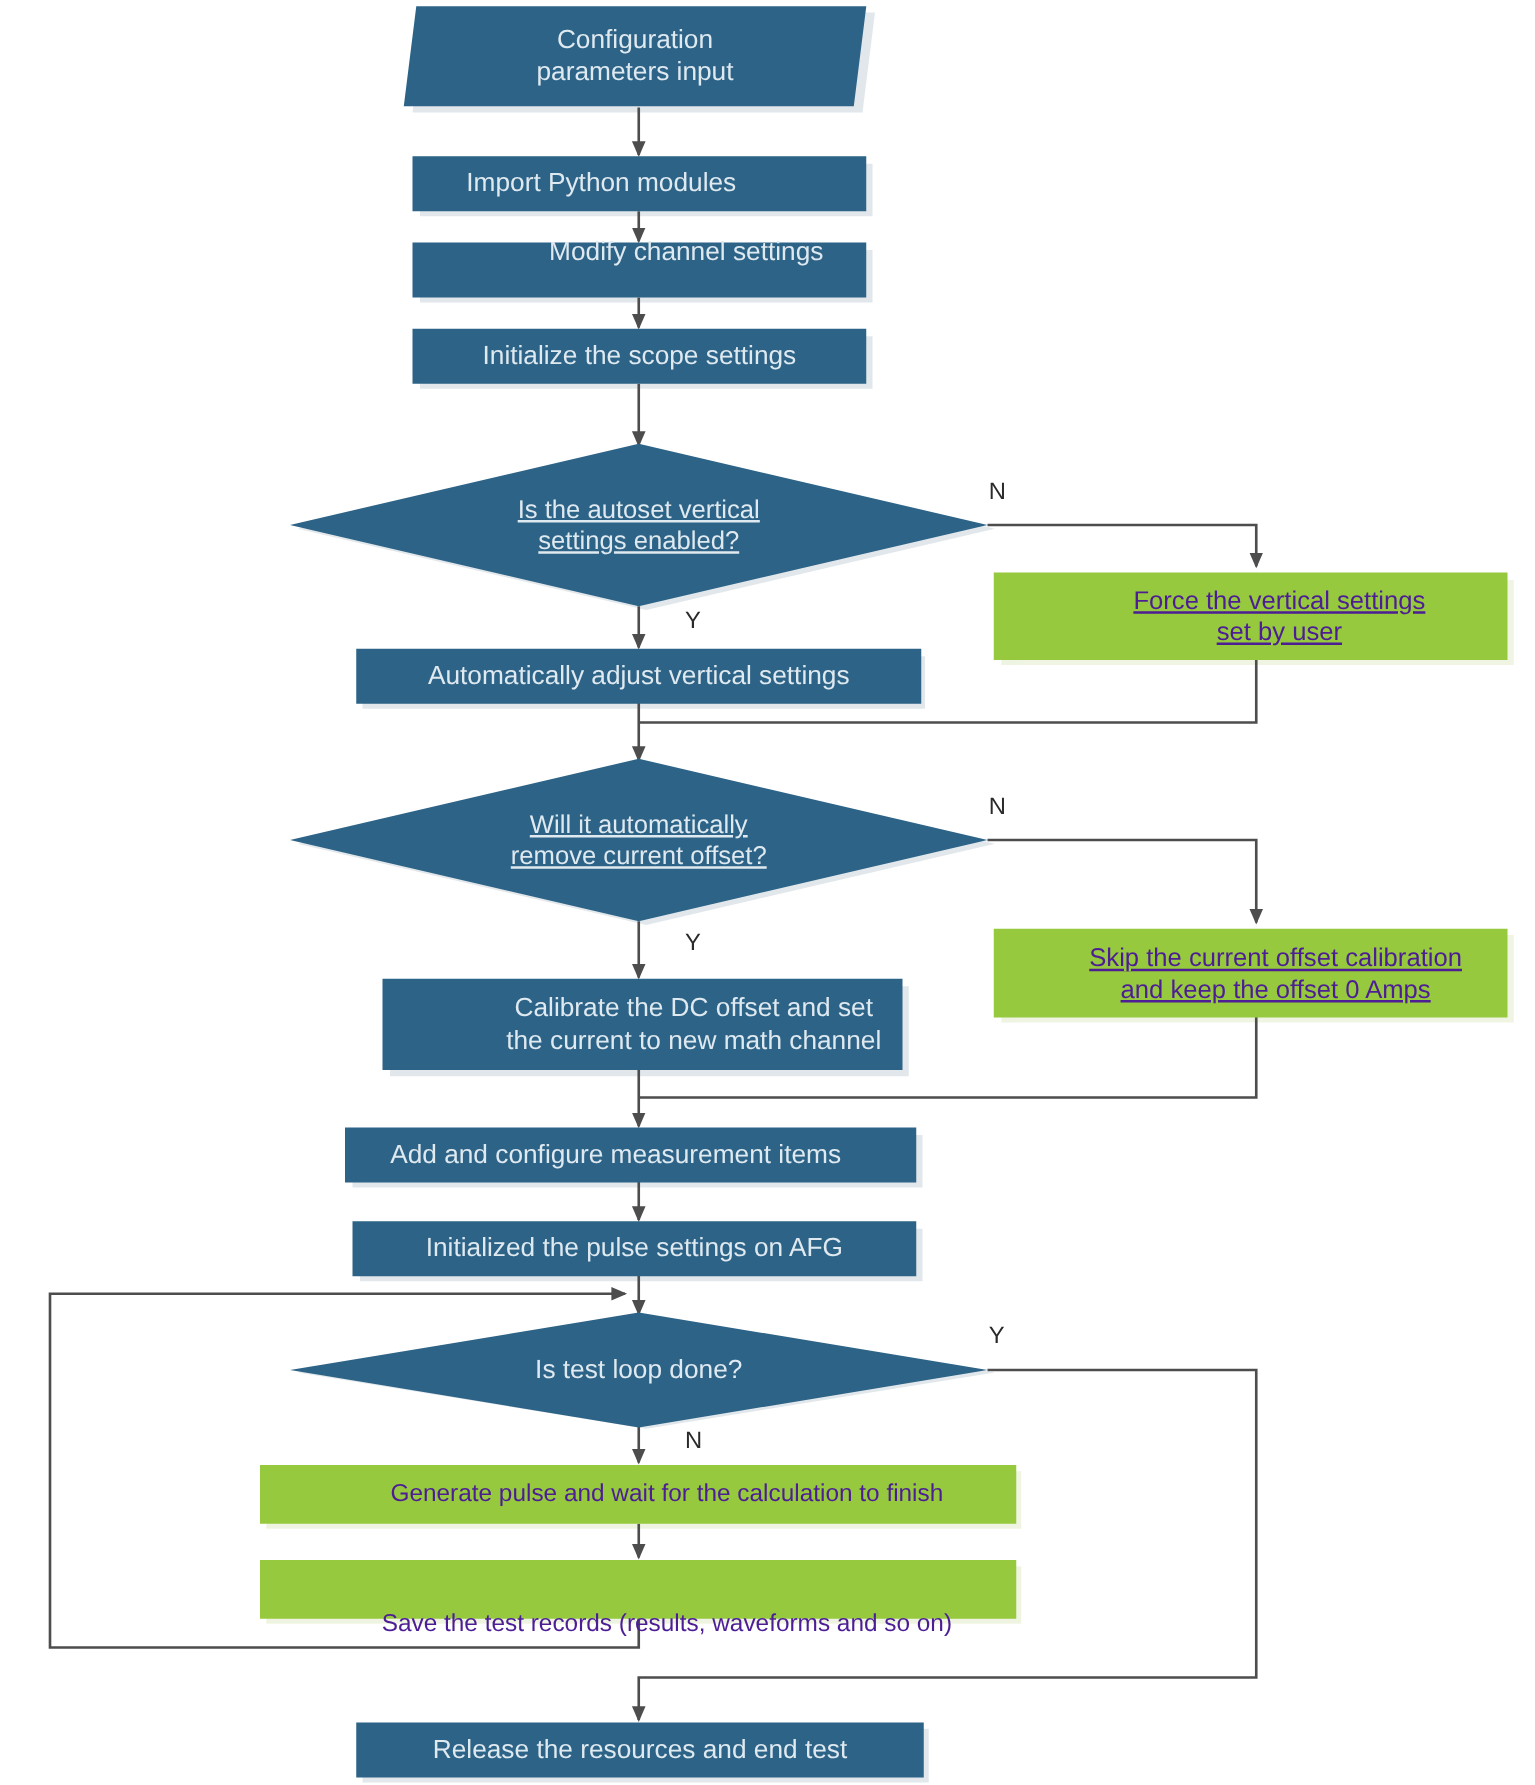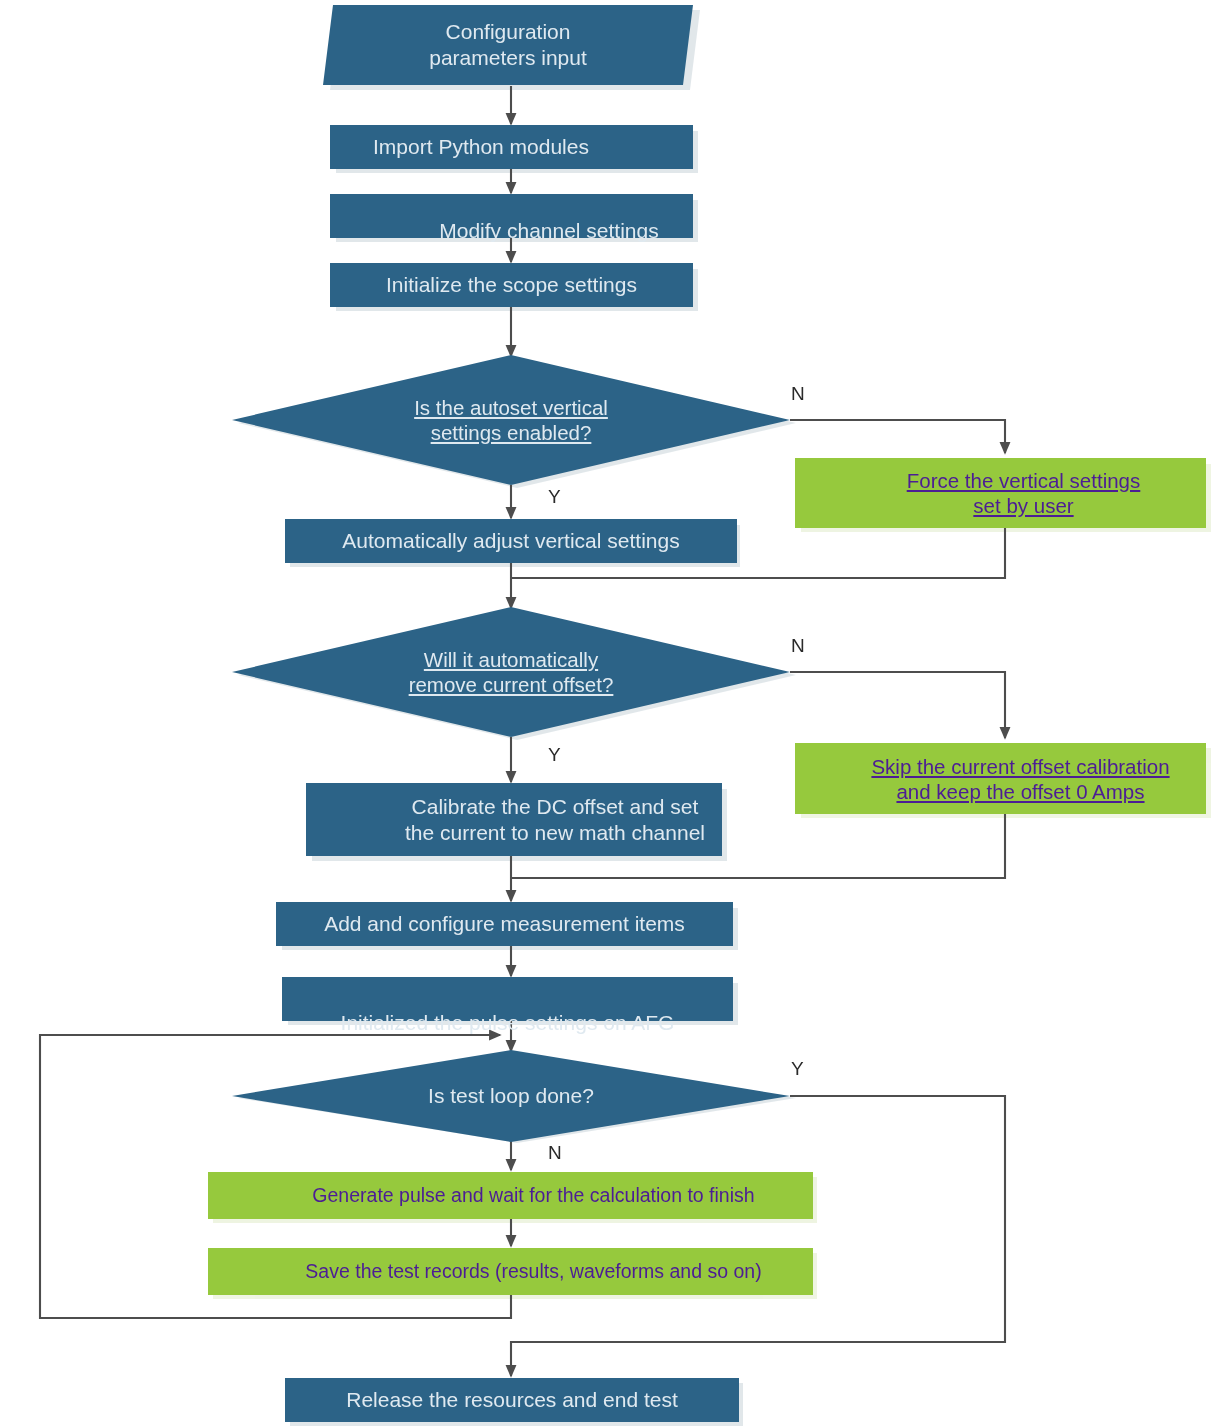--- a/index.html
+++ b/index.html
@@ -117,50 +117,50 @@
     <rect x="208" y="1248" width="605" height="47" fill="#96c93d"></rect>
 
     <rect x="285" y="1378" width="454" height="44" fill="#2c6387"></rect>
   </svg>
 
   <div class="node-label lbl-blue fs21" style="left:323px;top:5px;width:370px;height:80px;">Configuration
 parameters input</div>
 
   <div class="node-label lbl-blue fs21" style="left:330px;top:125px;width:302px;height:44px;">Import Python modules</div>
 
-  <div class="node-label lbl-blue fs21" style="left:330px;top:209px;width:438px;height:44px;">Modify channel settings</div>
+  <div class="node-label lbl-blue fs21" style="left:330px;top:180px;width:438px;height:44px;">Modify channel settings</div>
 
   <div class="node-label lbl-blue fs21" style="left:330px;top:263px;width:363px;height:44px;">Initialize the scope settings</div>
 
   <div class="node-label lbl-blue fs20" style="left:331px;top:382px;width:360px;height:76px;">Is the autoset vertical
 settings enabled?</div>
 
   <div class="node-label lbl-blue fs21" style="left:285px;top:519px;width:452px;height:44px;">Automatically adjust vertical settings</div>
 
   <div class="node-label lbl-green fs20" style="left:795px;top:458px;width:411px;height:70px;">Force the vertical settings
 set by user</div>
 
   <div class="node-label lbl-blue fs20" style="left:331px;top:634px;width:360px;height:76px;">Will it automatically
 remove current offset?</div>
 
   <div class="node-label lbl-blue fs21" style="left:306px;top:783px;width:416px;height:73px;margin-left:41px;">Calibrate the DC offset and set
 the current to new math channel</div>
 
   <div class="node-label lbl-green fs20" style="left:795px;top:743px;width:405px;height:71px;">Skip the current offset calibration
 and keep the offset 0 Amps</div>
 
-  <div class="node-label lbl-blue fs21" style="left:276px;top:902px;width:457px;height:44px;">Add and configure measurement items</div>
+  <div class="node-label lbl-blue fs21" style="left:264px;top:902px;width:457px;height:44px;">Add and configure measurement items</div>
 
-  <div class="node-label lbl-blue fs21" style="left:282px;top:977px;width:451px;height:44px;margin-top:24px;">Initialized the pulse settings on AFG</div>
+  <div class="node-label lbl-blue fs21" style="left:282px;top:977px;width:451px;height:44px;">Initialized the pulse settings on AFG</div>
 
   <div class="node-label lbl-blue fs21" style="left:331px;top:1074px;width:360px;height:44px;">Is test loop done?</div>
 
   <div class="node-label lbl-green fs195" style="left:208px;top:1172px;width:605px;height:47px;">Generate pulse and wait for the calculation to finish</div>
 
-  <div class="node-label lbl-green fs195" style="left:208px;top:1248px;width:605px;height:47px;">Save the test records (results, waveforms and so on)</div>
+  <div class="node-label lbl-green fs195" style="left:208px;top:1276px;width:605px;height:47px;">Save the test records (results, waveforms and so on)</div>
 
   <div class="node-label lbl-blue fs21" style="left:285px;top:1378px;width:454px;height:44px;">Release the resources and end test</div>
 
   <span class="branch-lbl" style="left:791px;top:383px;">N</span>
   <span class="branch-lbl" style="left:548px;top:486px;">Y</span>
 
   <span class="branch-lbl" style="left:791px;top:635px;">N</span>
   <span class="branch-lbl" style="left:548px;top:744px;">Y</span>
 
   <span class="branch-lbl" style="left:791px;top:1058px;">Y</span>

